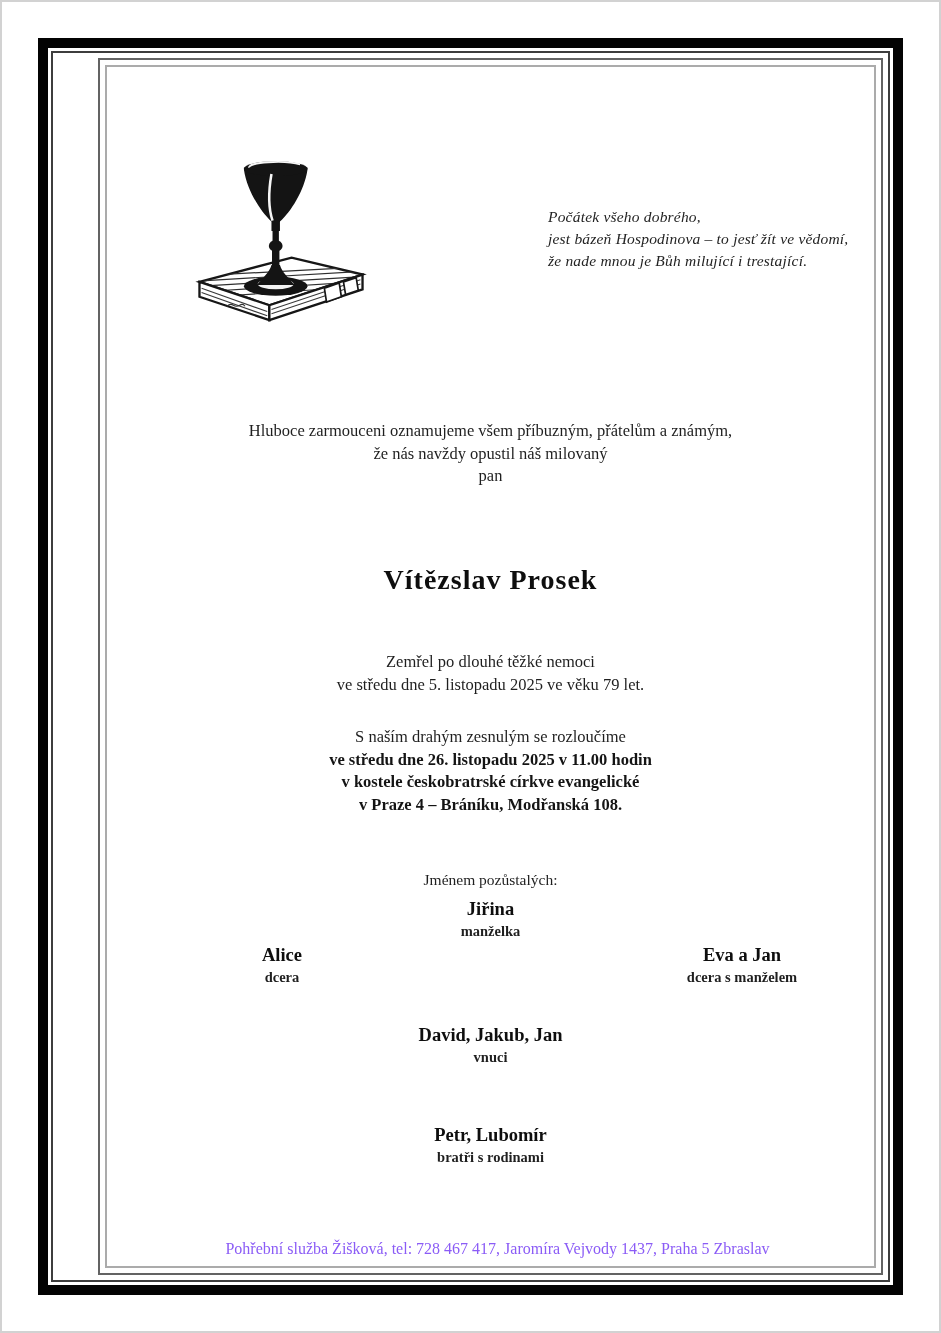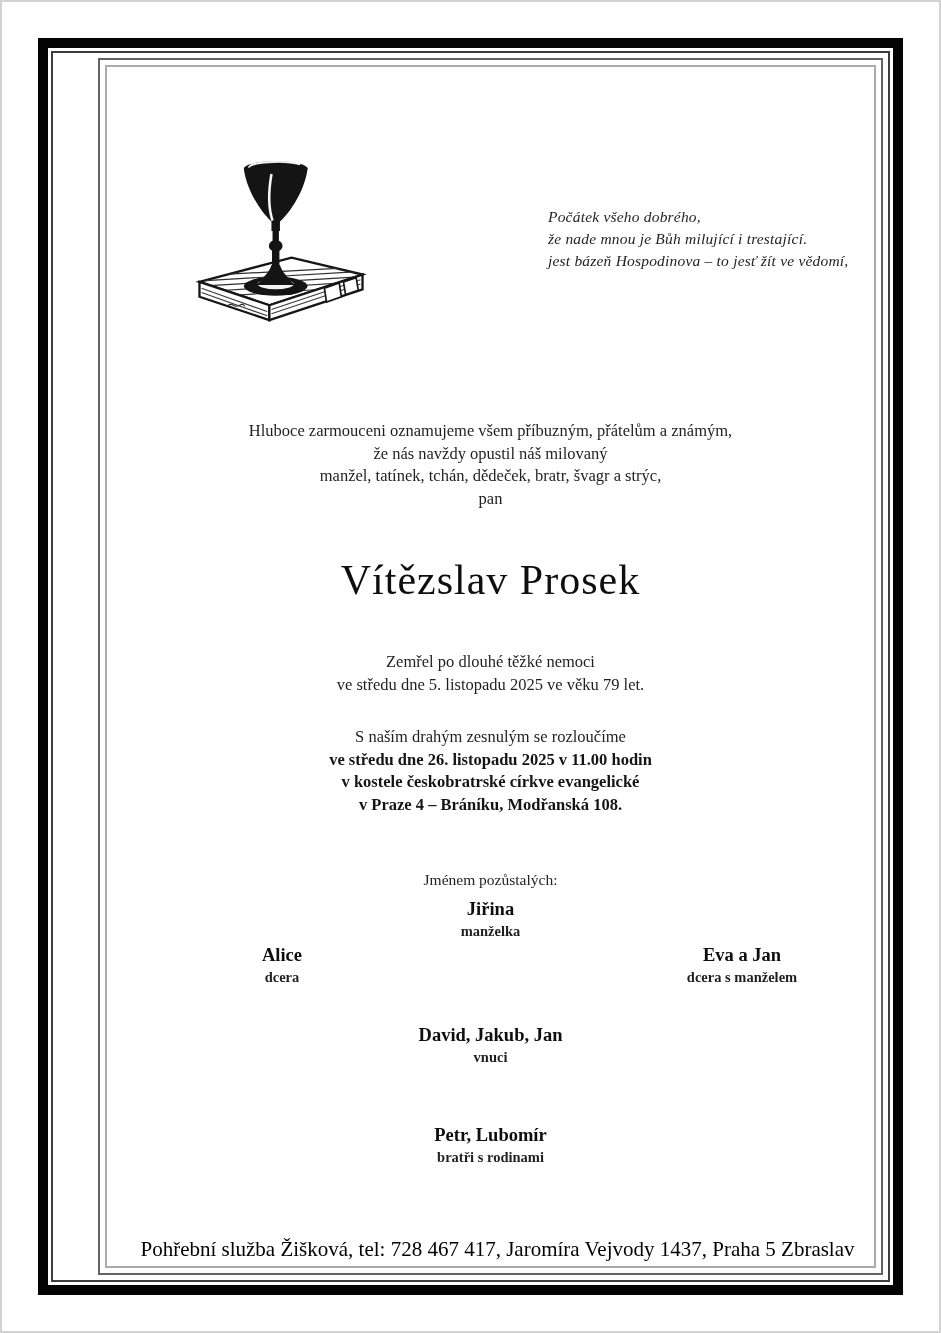--- a/index.html
+++ b/index.html
@@ -26,42 +26,42 @@
     position: absolute; left: 441px; top: 139px;
     font-style: italic; font-size: 15.5px; line-height: 21.8px;
     color: #232323; letter-spacing: 0.2px;
   }
 
   .centered { position: absolute; left: 0; right: 0; text-align: center; }
 
   .announcement { top: 353px; font-size: 16.5px; line-height: 22.7px; }
 
   .deceased-name {
-    top: 490px; margin: 0; font-size: 42px; line-height: 46px;
-    font-weight: 400; letter-spacing: 1px; color: #0e0e0e;
+    top: 490px; margin: 0; font-size: 28px; line-height: 46px;
+    font-weight: 700; letter-spacing: 1px; color: #0e0e0e;
   }
 
   .death-info { top: 584px; font-size: 16.5px; line-height: 22.7px; }
 
   .farewell { top: 659px; font-size: 16.5px; line-height: 22.7px; }
   .farewell .bold { font-weight: 700; color: #141414; }
 
   .survivors-heading { top: 803px; font-size: 15.5px; line-height: 19px; }
 
   .person { text-align: center; white-space: nowrap; }
   .person-name { font-size: 18.5px; font-weight: 700; line-height: 23px; color: #0e0e0e; }
   .person-relation { font-size: 14.5px; line-height: 17px; margin-top: 2px; font-weight: bold; }
 
   .wife      { position: absolute; left: 0; right: 0; top: 831px; }
   .daughter-left  { position: absolute; left: 175px; transform: translateX(-50%); top: 877px; }
   .daughter-right { position: absolute; left: 635px; transform: translateX(-50%); top: 877px; }
   .grandsons { position: absolute; left: 0; right: 0; top: 957px; }
   .brothers  { position: absolute; left: 0; right: 0; top: 1057px; }
 
-  .footer { top: 1172px; font-size: 21px; line-height: 20px; color: #000000; padding-left: 14px; }
+  .footer { top: 1172px; font-size: 16px; line-height: 20px; color: #8b5cf6; padding-left: 14px; }
 </style>
 </head>
 <body>
 
 <div class="page">
   <div class="frame-black">
     <div class="frame-line-1">
       <div class="frame-line-2">
         <div class="frame-line-3">
           <div class="content">
@@ -96,28 +96,27 @@
               <ellipse cx="80" cy="84" rx="6.5" ry="5.5" fill="#141414"></ellipse>
               <rect x="77" y="68" width="6" height="14" fill="#141414"></rect>
               <path d="M50,12 C53,32 66,52 76,61 L76,70 L84,70 L84,61 C94,52 107,32 110,12 L110,10 L50,10 Z" fill="#141414"></path>
               <ellipse cx="80" cy="11" rx="30" ry="7" fill="#141414"></ellipse>
               <path d="M55,10 A26,5 0 0 1 103,7" stroke="#f6f6f6" stroke-width="1.8" fill="none"></path>
               <path d="M76,16 C73,33 73,48 77,60" stroke="#f6f6f6" stroke-width="2.4" fill="none"></path>
             </svg>
 
             <div class="quote">
               <div>Počátek všeho dobrého,</div>
+              <div>jest bázeň Hospodinova – to jesť žít ve vědomí,</div>
               <div>že nade mnou je Bůh milující i trestající.</div>
-              <div>jest bázeň Hospodinova – to jesť žít ve vědomí,</div>
             </div>
 
             <div class="centered announcement">
               <div>Hluboce zarmouceni oznamujeme všem příbuzným, přátelům a známým,</div>
               <div>že nás navždy opustil náš milovaný</div>
-              <div>manžel, tatínek, tchán, dědeček, bratr, švagr a strýc,</div>
               <div>pan</div>
             </div>
 
             <h1 class="centered deceased-name">Vítězslav Prosek</h1>
 
             <div class="centered death-info">
               <div>Zemřel po dlouhé těžké nemoci</div>
               <div>ve středu dne 5. listopadu 2025 ve věku 79 let.</div>
             </div>
 

